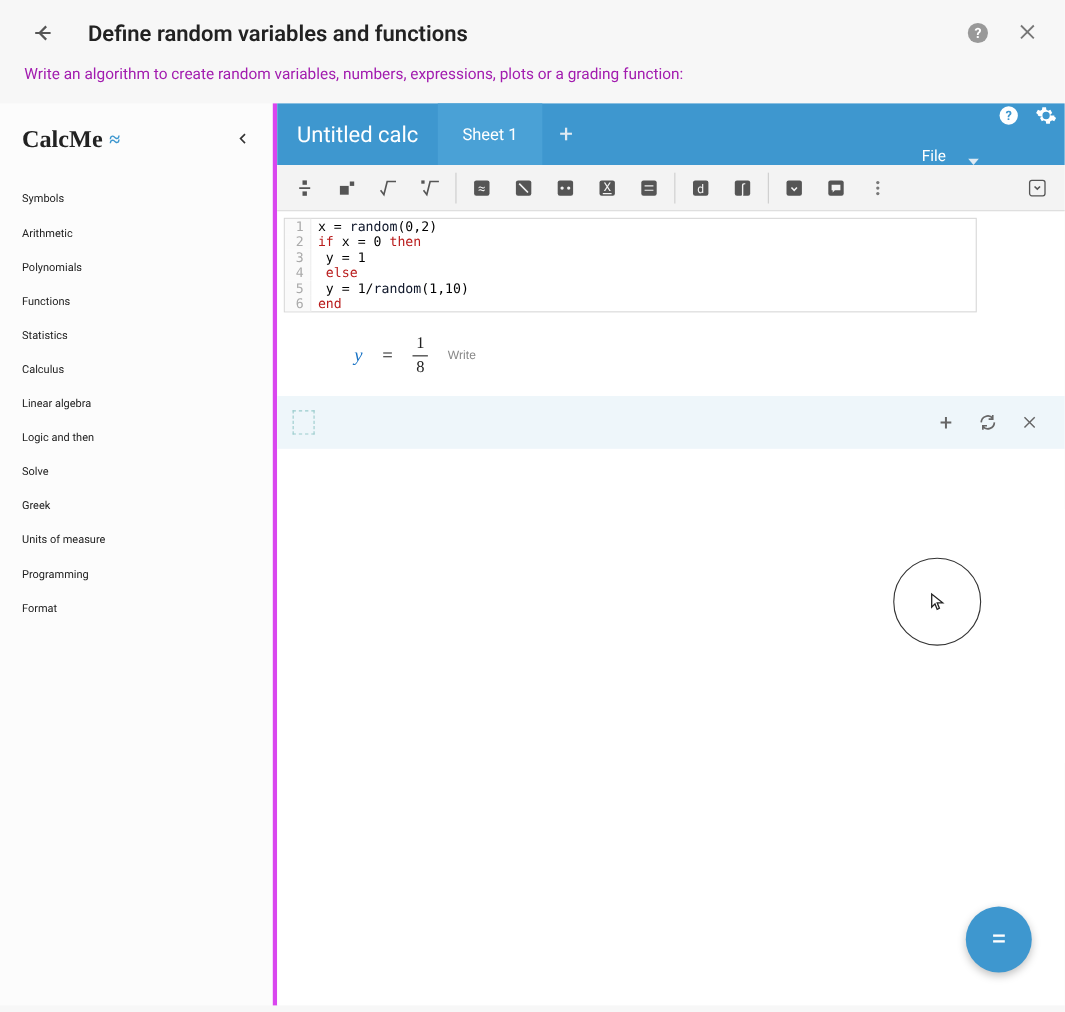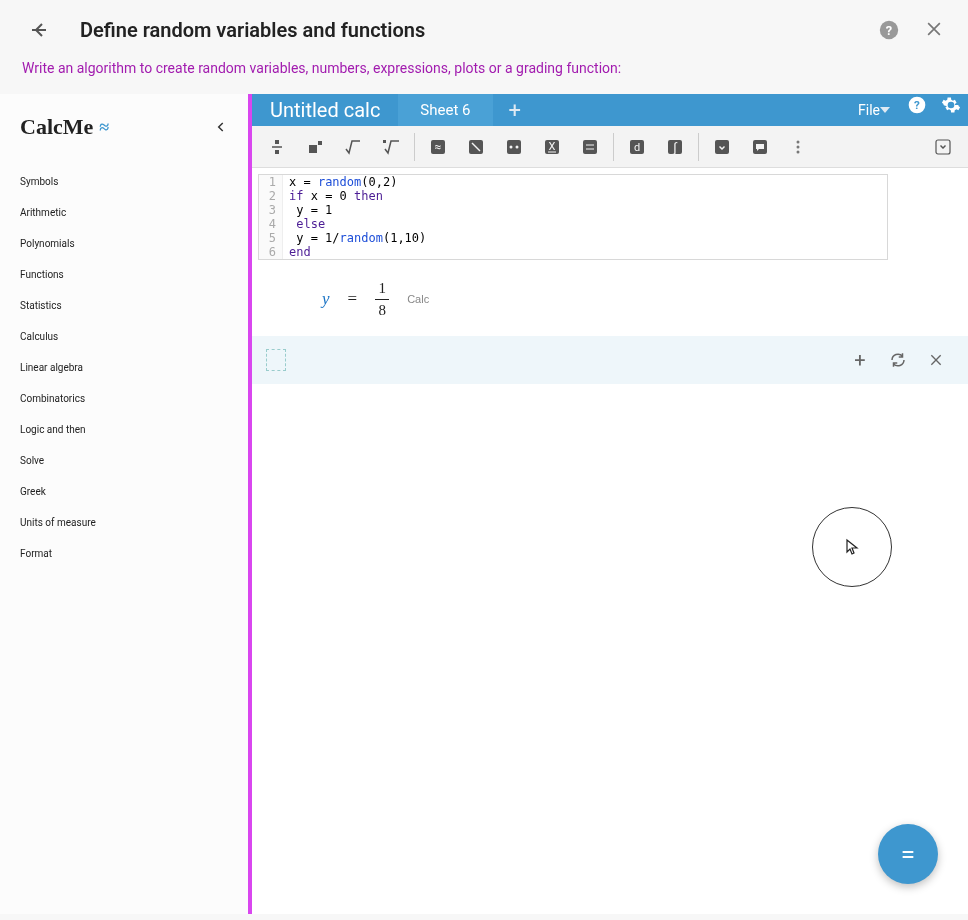--- a/index.html
+++ b/index.html
@@ -50,21 +50,21 @@
   .collapse-chevron { color: #444; cursor: pointer; font-size: 18px; }
   .sidebar-item {
     padding: 10px 20px;
     font-size: 10px;
     color: #222;
     cursor: pointer;
   }
   .main { flex: 1; background: #fff; display: flex; flex-direction: column; position: relative; }
   .tabs-bar {
     background: #3e97cf;
-    height: 32px;
+    height: 56px;
     display: flex;
     align-items: stretch;
     color: #fff;
   }
   .doc-title {
     padding: 0 18px;
     display: flex;
     align-items: center;
     font-size: 20px;
     font-weight: 400;
@@ -81,22 +81,22 @@
     padding: 0 16px;
     display: flex;
     align-items: center;
     font-size: 22px;
     cursor: pointer;
     color: #dfeaf3;
   }
   .tabs-spacer { flex: 1; }
   .file-menu {
     display: flex;
-    align-items: center;
-    gap: 0;
+    align-items: flex-end;
+    gap: 20px;
     padding: 0 10px;
     font-size: 14px;
     cursor: pointer;
   }
   .tabs-right-icon {
     width: 22px; height: 22px;
     display: flex; align-items: center; justify-content: center;
     margin: 0 6px;
     cursor: pointer;
   }
@@ -131,22 +131,22 @@
   .line-num {
     width: 24px;
     text-align: right;
     padding-right: 6px;
     color: #aaa;
     background: #fafafa;
     border-right: 1px solid #eee;
     user-select: none;
   }
   .line-code { padding-left: 6px; white-space: pre; }
-  .kw-blue { color: #1d4ed8; }
-  .kw-teal { color: #4c1d95; }
+  .kw-blue { color: #0f172a; }
+  .kw-teal { color: #b91c1c; }
   .result-row {
     display: flex;
     align-items: center;
     gap: 18px;
     padding: 20px 8px 18px 70px;
     font-family: Georgia, serif;
     font-size: 17px;
     color: #222;
   }
   .result-var { color: #1b74c5; font-style: italic; }
@@ -244,32 +244,32 @@
           </svg>
       </div>
     </div>
     <div class="sidebar-item"><span>Symbols</span></div>
     <div class="sidebar-item"><span>Arithmetic</span></div>
     <div class="sidebar-item"><span>Polynomials</span></div>
     <div class="sidebar-item"><span>Functions</span></div>
     <div class="sidebar-item"><span>Statistics</span></div>
     <div class="sidebar-item"><span>Calculus</span></div>
     <div class="sidebar-item"><span>Linear algebra</span></div>
-    <div class="sidebar-item"><span>Combinatorics</span></div>
     <div class="sidebar-item"><span>Logic and then</span></div>
     <div class="sidebar-item"><span>Solve</span></div>
     <div class="sidebar-item"><span>Greek</span></div>
     <div class="sidebar-item"><span>Units of measure</span></div>
+    <div class="sidebar-item"><span>Programming</span></div>
     <div class="sidebar-item"><span>Format</span></div>
   </aside>
 
   <main class="main">
     <div class="tabs-bar">
       <div class="doc-title">Untitled calc</div>
-      <div class="tab">Sheet 6</div>
+      <div class="tab">Sheet 1</div>
       <div class="tab-add">+</div>
       <div class="tabs-spacer"></div>
       <div class="file-menu">
         <span>File</span>
         <svg viewBox="0 0 10 6" width="10" height="6">
             <path fill="#dfeaf3" d="M0 0h10L5 6z"></path>
           </svg>
       </div>
       <div class="tabs-right-icon">
         <svg viewBox="0 0 24 24" width="20" height="20">
@@ -413,21 +413,21 @@
       </div>
 
     <div class="result-row">
       <span class="result-var">y</span>
       <span>=</span>
       <span class="fraction">
         <span>1</span>
         <span class="frac-line"></span>
         <span>8</span>
       </span>
-      <span class="result-label">Calc</span>
+      <span class="result-label">Write</span>
     </div>
 
     <div class="input-row">
       <div class="input-placeholder"></div>
       <div class="input-spacer"></div>
       <div class="input-action">+</div>
       <div class="input-action">
         <svg viewBox="0 0 24 24" width="18" height="18">
             <path fill="none" stroke="#666" stroke-width="2" d="M4 12a8 8 0 0114-5M20 12a8 8 0 01-14 5M18 3v5h-5M6 21v-5h5"></path>
           </svg>

